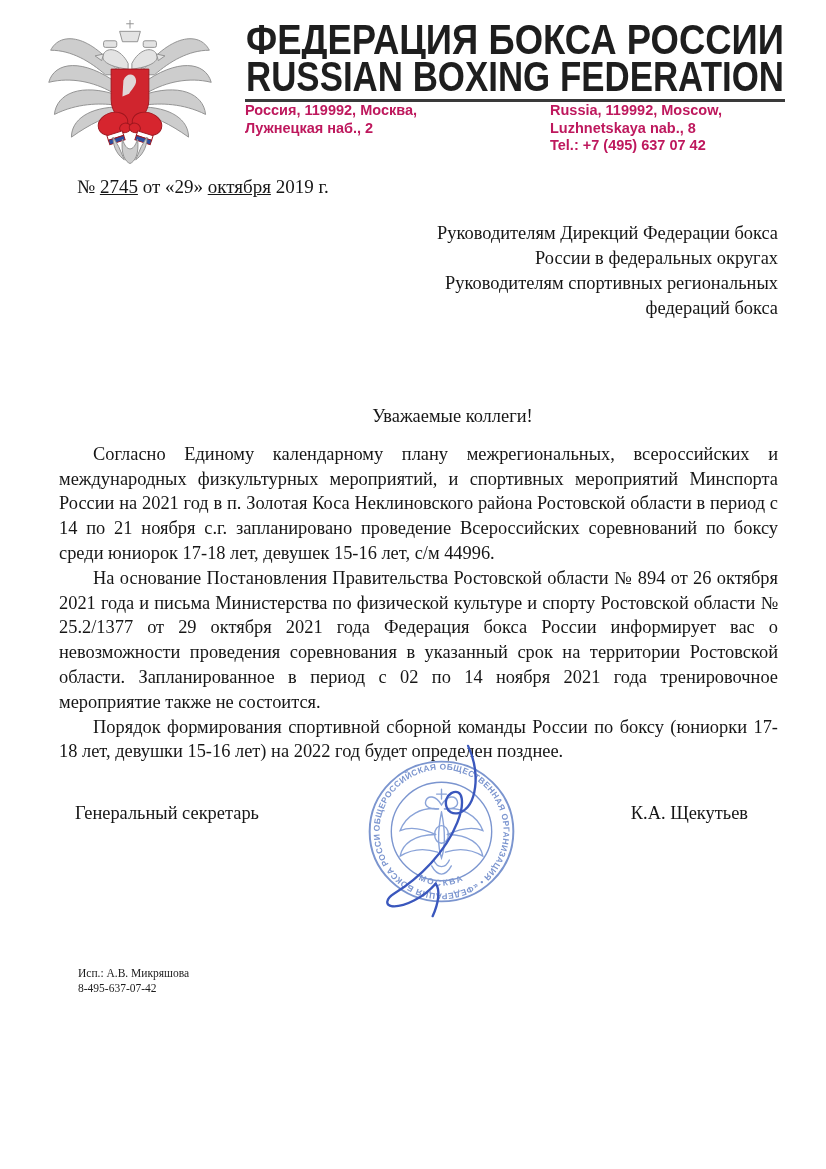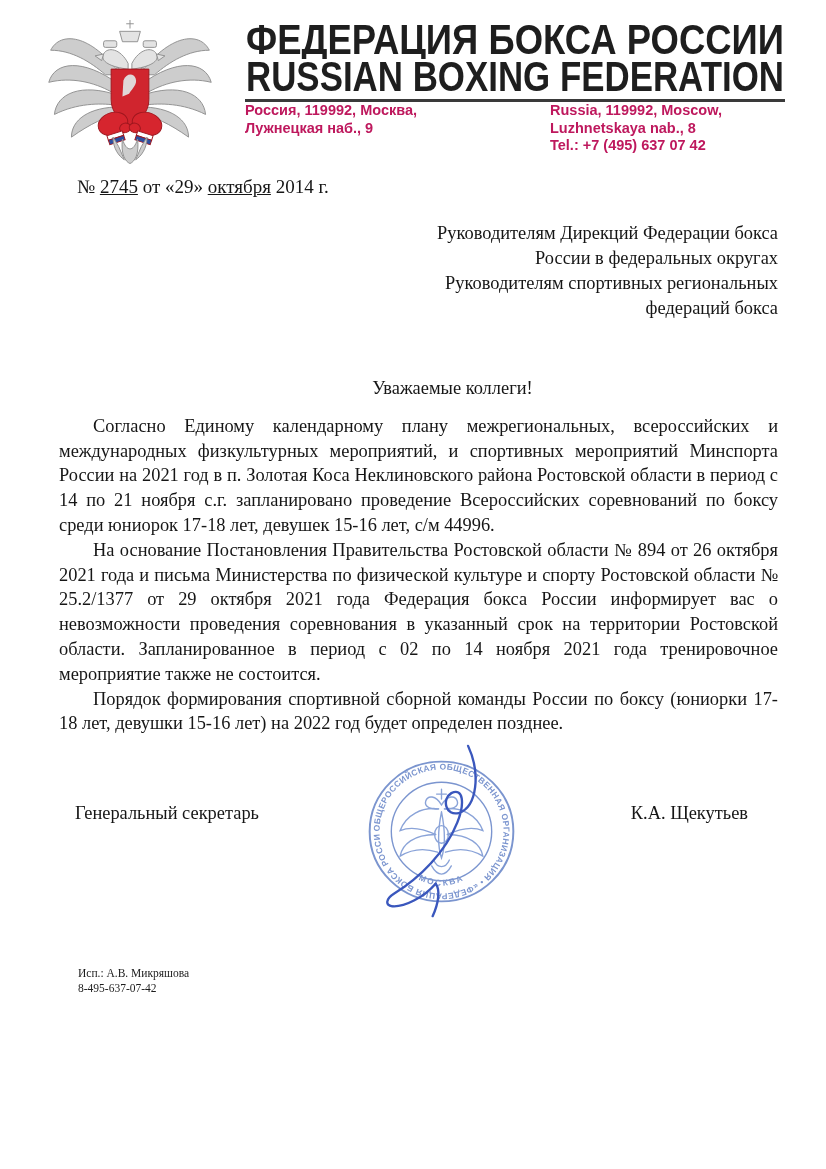--- a/index.html
+++ b/index.html
@@ -17,21 +17,21 @@
 
   
   .ref-line{position:absolute;left:77px;top:176px;font-size:19px;white-space:nowrap;}
   .ref-line .u{text-decoration:underline;}
 
   
   .recipients{position:absolute;right:48px;top:221px;text-align:right;
               font-size:18.4px;line-height:25px;margin-left:44px;}
 
   
-  .body-text{position:absolute;left:59px;top:376px;width:719px;
+  .body-text{position:absolute;left:59px;top:404px;width:719px;
              font-size:18.4px;line-height:24.8px;}
   .salutation{text-align:center;margin-left:68px;margin-bottom:13px;}
   .body-text p{margin:0;text-indent:34px;text-align:justify;}
 
   
   .sign-row{position:absolute;left:75px;right:78px;top:803px;display:flex;
             justify-content:space-between;font-size:18.4px;}
 
   
   .stamp{position:absolute;left:343px;top:738px;width:197px;height:187px;}
@@ -97,37 +97,37 @@
     <svg class="title" width="540" height="39" viewBox="0 0 540 39">
       <text x="270" y="34" text-anchor="middle" textLength="538" lengthAdjust="spacingAndGlyphs" font-family="Liberation Sans, sans-serif" font-weight="700" font-size="42" fill="#1e1e1e">ФЕДЕРАЦИЯ БОКСА РОССИИ</text>
     </svg>
     <svg class="title" width="540" height="37" viewBox="0 0 540 37">
       <text x="270" y="32" text-anchor="middle" textLength="538" lengthAdjust="spacingAndGlyphs" font-family="Liberation Sans, sans-serif" font-weight="700" font-size="42" fill="#1e1e1e">RUSSIAN BOXING FEDERATION</text>
     </svg>
     <div class="head-rule"></div>
     <div class="addresses">
       <div>
         <div>Россия, 119992, Москва,</div>
-        <div>Лужнецкая наб., 9</div>
+        <div>Лужнецкая наб., 2</div>
       </div>
       <div>
         <div>Russia, 119992, Moscow,</div>
         <div>Luzhnetskaya nab., 8</div>
         <div>Tel.: +7 (495) 637 07 42</div>
       </div>
     </div>
   </div>
 
   <div class="ref-line">
     <span>№</span>
     <span class="u">2745</span>
     <span>от</span>
     <span>«29»</span>
     <span class="u">октября</span>
-    <span>2014 г.</span>
+    <span>2019 г.</span>
   </div>
 
   <div class="recipients">
     <div>Руководителям Дирекций Федерации бокса</div>
     <div>России в федеральных округах</div>
     <div>Руководителям спортивных региональных</div>
     <div>федераций бокса</div>
   </div>
 
   <div class="body-text">

